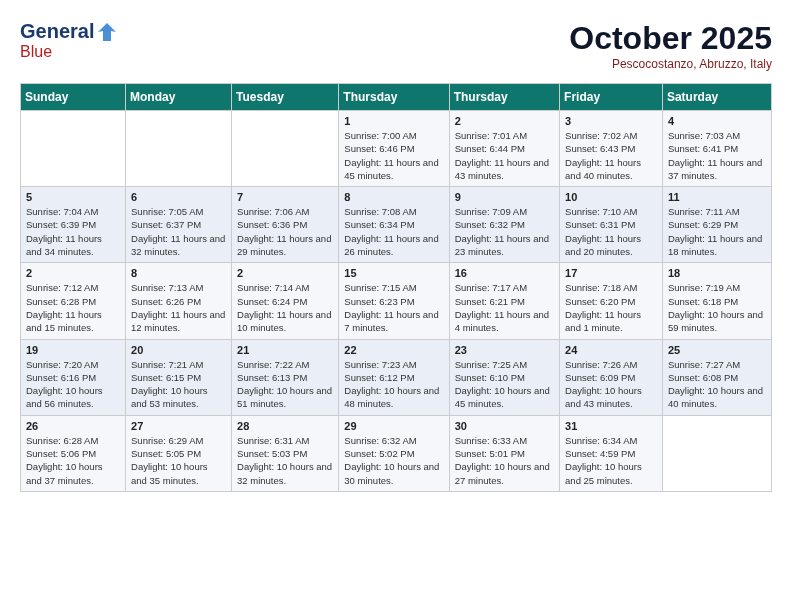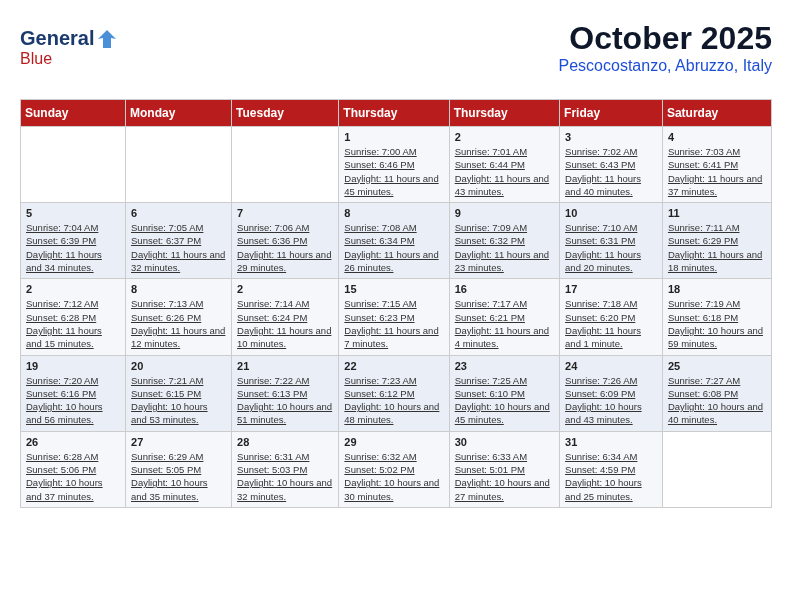--- a/index.html
+++ b/index.html
@@ -5,43 +5,43 @@
     * { box-sizing: border-box; margin: 0; padding: 0; }
     body {
       font-family: Arial, sans-serif;
       background: #fff;
       width: 792px;
       min-height: 612px;
       padding: 20px;
     }
     .header {
       display: flex;
-      align-items: center;
+      align-items: flex-start;
       justify-content: space-between;
-      margin-bottom: 24px;
+      margin-bottom: 12px;
     }
     .title-block {
       text-align: right;
     }
     .month-title {
       font-size: 32px;
       font-weight: bold;
       color: #0f172a;
     }
     .location {
-      font-size: 16px;
-      color: #1d4ed8;
+      font-size: 12px;
+      color: #7f1d1d;
     }
     table {
       width: 100%;
       border-collapse: collapse;
       font-size: 10px;
     }
     thead tr {
-      background-color: #b91c1c;
+      background-color: #0f766e;
       color: #fff;
     }
     thead th {
       padding: 6px 4px;
       text-align: left;
       font-size: 12px;
       font-weight: bold;
       border: 1px solid #ccc;
     }
     tbody tr {
@@ -63,21 +63,20 @@
     .day-num {
       font-weight: bold;
       font-size: 11px;
       display: block;
       margin-bottom: 2px;
     }
     .day-info {
       font-size: 9.5px;
       line-height: 1.4;
       color: #333;
-      text-decoration: underline;
     }
     .empty-cell {
       background: #fff !important;
     }
     .logo-wrapper {
       display: flex;
       align-items: center;
       gap: 4px;
     }
   </style>

